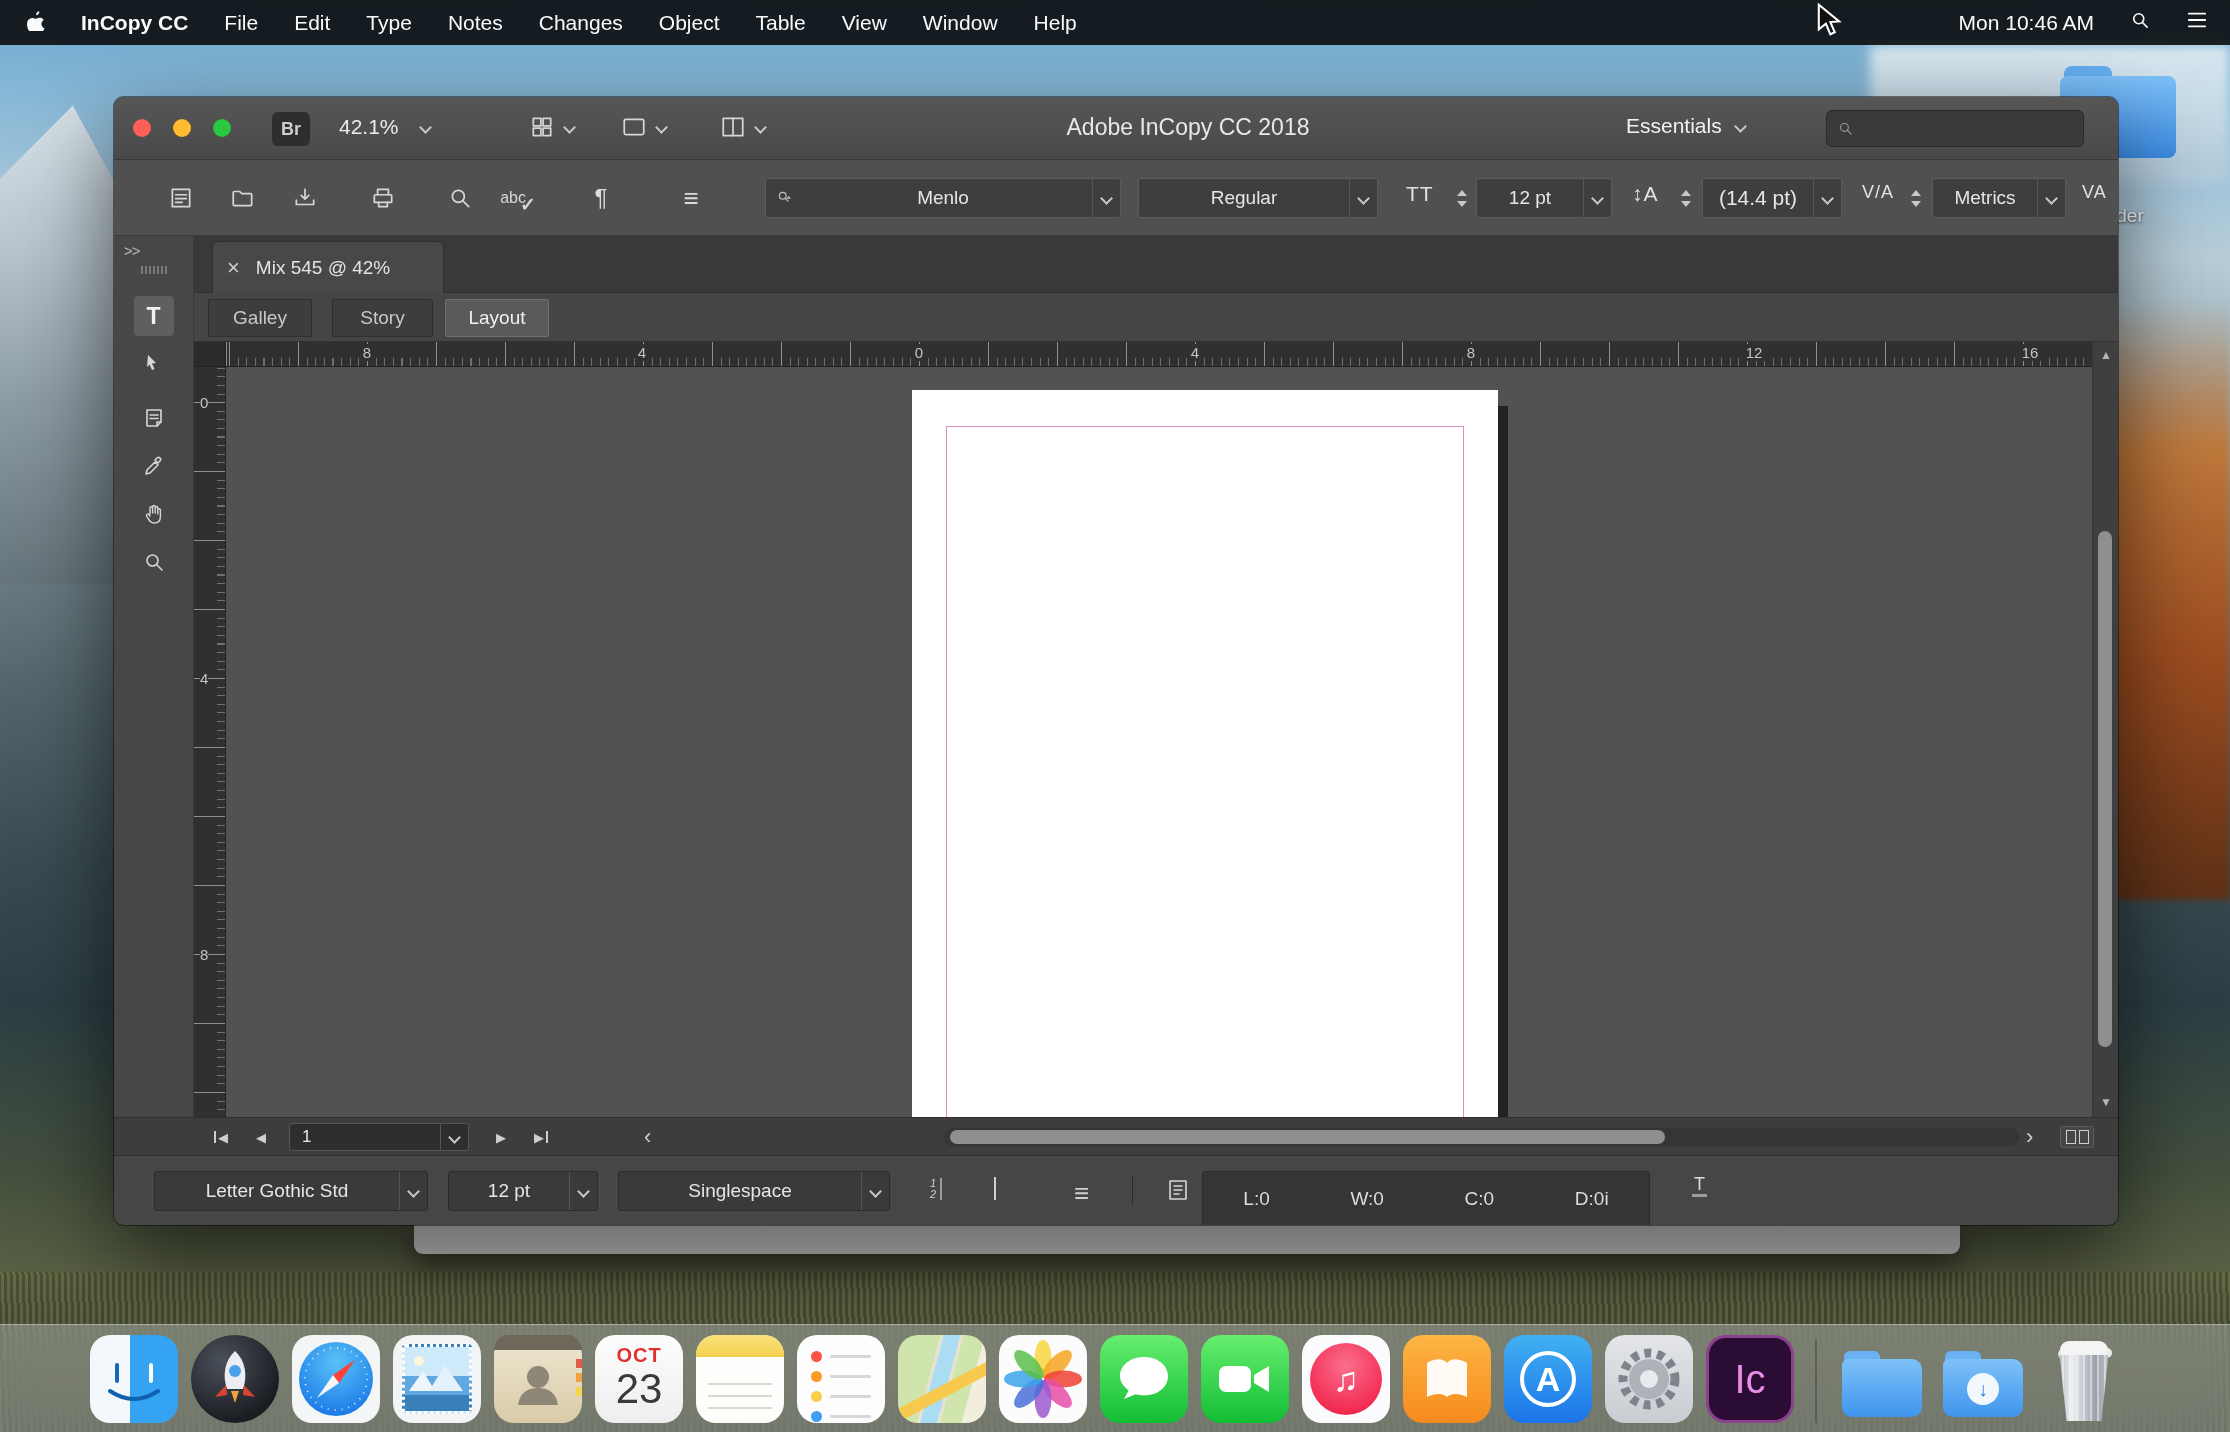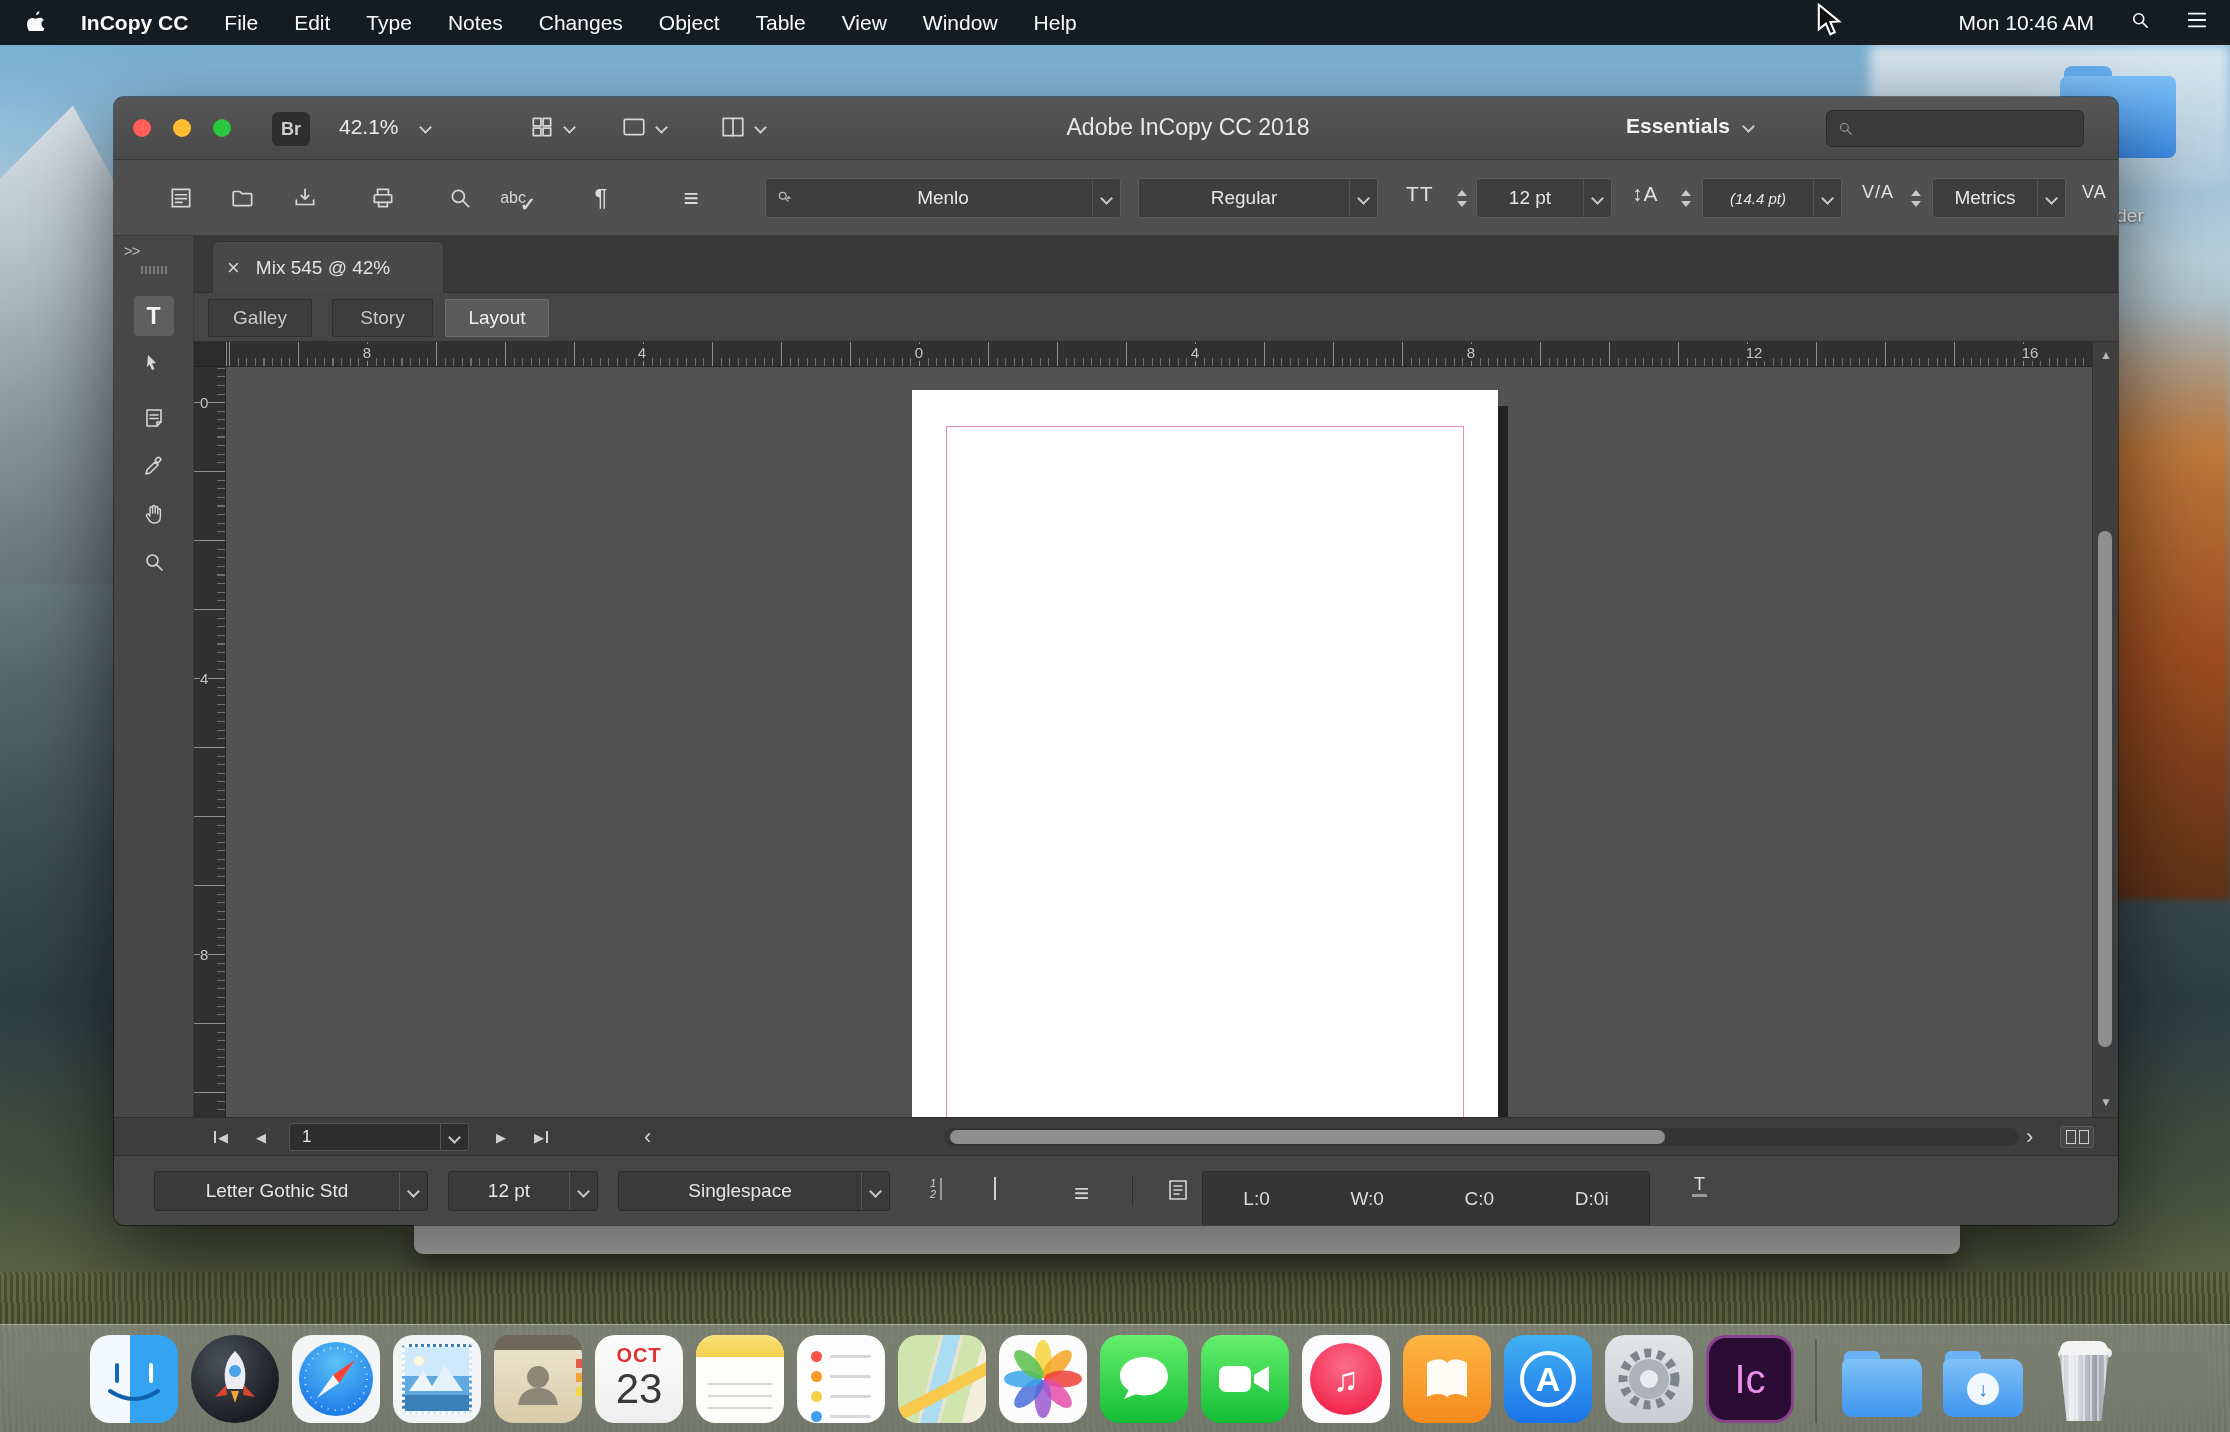--- a/index.html
+++ b/index.html
@@ -32,21 +32,21 @@
   .w-titlebar{position:absolute;left:0;top:0;right:0;height:63px;background:linear-gradient(#565656,#494949);border-bottom:1px solid #383838;}
   .light{position:absolute;top:22px;width:18px;height:18px;border-radius:50%;}
   .l-red{left:19px;background:#ff5f57;}
   .l-yellow{left:59px;background:#febc2e;}
   .l-green{left:99px;background:#28c840;}
   .br-badge{position:absolute;left:158px;top:15px;width:38px;height:34px;background:#2e2e2e;border-radius:6px;color:#cfcfcf;font-size:18px;font-weight:700;display:flex;align-items:center;justify-content:center;}
   .chev{display:inline-block;width:9px;height:9px;border-right:2px solid #c9c9c9;border-bottom:2px solid #c9c9c9;transform:rotate(45deg);}
   .tb-zoom{position:absolute;left:225px;top:18px;display:flex;align-items:center;gap:22px;font-size:21px;color:#ececec;}
   .tb-group{position:absolute;top:17px;display:flex;align-items:center;gap:10px;}
   .w-title{position:absolute;left:1074px;top:17px;transform:translateX(-50%);font-size:23px;color:#e8e8e8;white-space:nowrap;}
-  .tb-workspace{position:absolute;left:1512px;top:17px;display:flex;align-items:center;gap:14px;font-size:21px;font-weight:700;color:#f2f2f2;}
+  .tb-workspace{position:absolute;left:1512px;top:17px;display:flex;align-items:center;gap:14px;font-size:21px;font-weight:400;color:#f2f2f2;}
   .tb-search{position:absolute;left:1712px;top:13px;width:258px;height:37px;background:#3a3a3a;border:1px solid #2b2b2b;border-radius:6px;display:flex;align-items:center;padding:0 10px;}
   .tb-search input{background:transparent;border:none;outline:none;color:#ddd;font-size:18px;width:200px;margin-left:8px;}
 
   
   .w-controlbar{position:absolute;left:0;top:63px;right:0;height:76px;background:#505050;border-bottom:1px solid #393939;}
   .cb-icon{position:absolute;top:86px;transform:translateY(-63px);width:30px;height:30px;display:flex;align-items:center;justify-content:center;}
   .ic{fill:none;stroke:#d6d6d6;stroke-width:1.6;stroke-linecap:round;stroke-linejoin:round;}
   .glyph{color:#dcdcdc;}
   .combo{position:absolute;top:18px;height:40px;display:flex;align-items:center;background:#3e3e3e;border:1px solid #5c5c5c;border-radius:3px;color:#e6e6e6;text-align:center;}
   .combo .label{flex:1;padding:0 12px;white-space:nowrap;overflow:hidden;}
@@ -338,21 +338,21 @@
             <i class="chev"></i>
           </span>
       </div>
 
       <span class="type-glyph" style="left:1518px;">↕A</span>
       <span class="stepper" style="left:1562px;">
           <i class="tu"></i>
           <i class="td"></i>
         </span>
       <div class="combo" style="left:1588px;width:140px;">
-        <span class="label" style="font-size:15px;font-style:italic;">(14.4 pt)</span>
+        <span class="label" style="font-size:21px;">(14.4 pt)</span>
         <span class="dd">
             <i class="chev"></i>
           </span>
       </div>
 
       <span class="type-glyph" style="left:1748px;font-size:18px;">V/A</span>
       <span class="stepper" style="left:1792px;">
           <i class="tu"></i>
           <i class="td"></i>
         </span>

